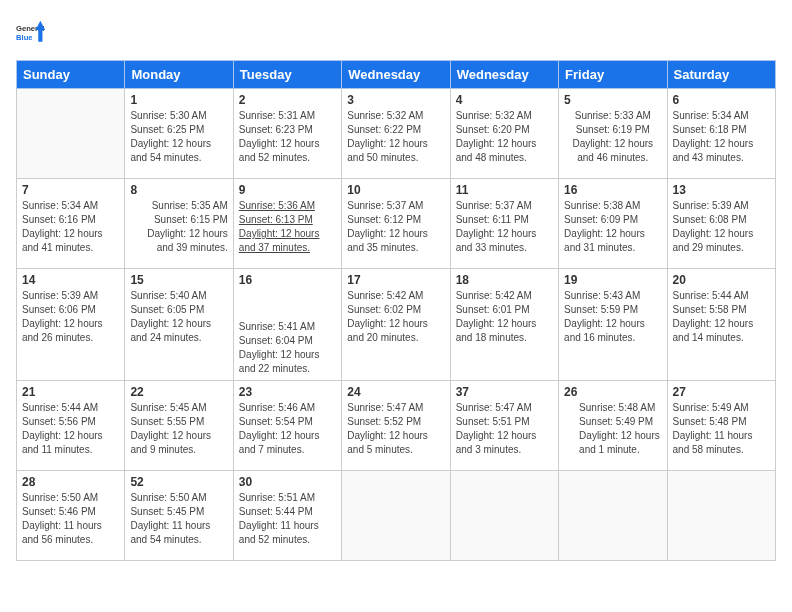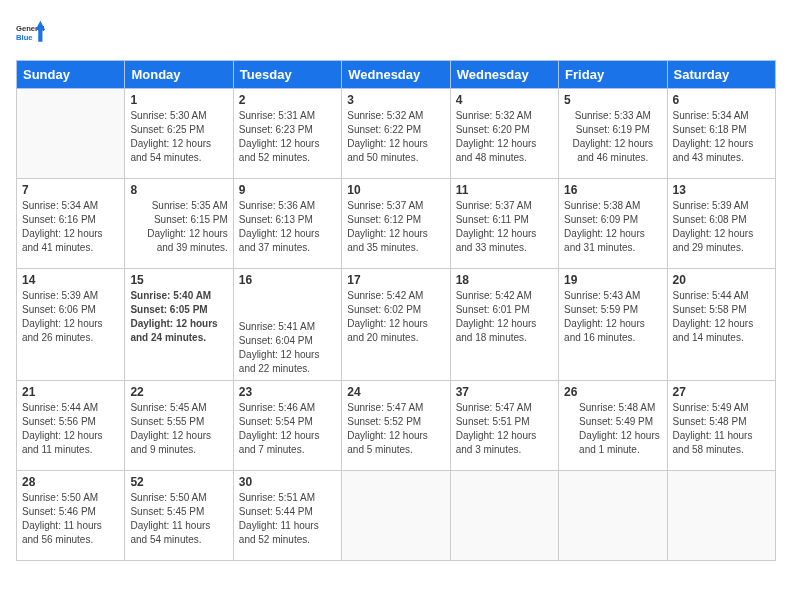--- a/index.html
+++ b/index.html
@@ -164,21 +164,21 @@
         </td>
         <td>
           <span class="day-number">8</span>
           <div class="cell-info" style="white-space: pre-line; text-align: right;">Sunrise: 5:35 AM
 Sunset: 6:15 PM
 Daylight: 12 hours
 and 39 minutes.</div>
         </td>
         <td>
           <span class="day-number">9</span>
-          <div class="cell-info" style="white-space: pre-line;">Sunrise: 5:36 AM
+          <div class="cell-info" style="white-space: pre-line; text-decoration: underline;">Sunrise: 5:36 AM
 Sunset: 6:13 PM
 Daylight: 12 hours
 and 37 minutes.</div>
         </td>
         <td>
           <span class="day-number">10</span>
           <div class="cell-info" style="white-space: pre-line;">Sunrise: 5:37 AM
 Sunset: 6:12 PM
 Daylight: 12 hours
 and 35 minutes.</div>
@@ -208,21 +208,21 @@
       <tr>
         <td>
           <span class="day-number">14</span>
           <div class="cell-info" style="white-space: pre-line;">Sunrise: 5:39 AM
 Sunset: 6:06 PM
 Daylight: 12 hours
 and 26 minutes.</div>
         </td>
         <td>
           <span class="day-number">15</span>
-          <div class="cell-info" style="white-space: pre-line; font-weight: bold;">Sunrise: 5:40 AM
+          <div class="cell-info" style="white-space: pre-line;">Sunrise: 5:40 AM
 Sunset: 6:05 PM
 Daylight: 12 hours
 and 24 minutes.</div>
         </td>
         <td>
           <span class="day-number">16</span>
           <div class="cell-info" style="white-space: pre-line; margin-top: 33px;">Sunrise: 5:41 AM
 Sunset: 6:04 PM
 Daylight: 12 hours
 and 22 minutes.</div>

